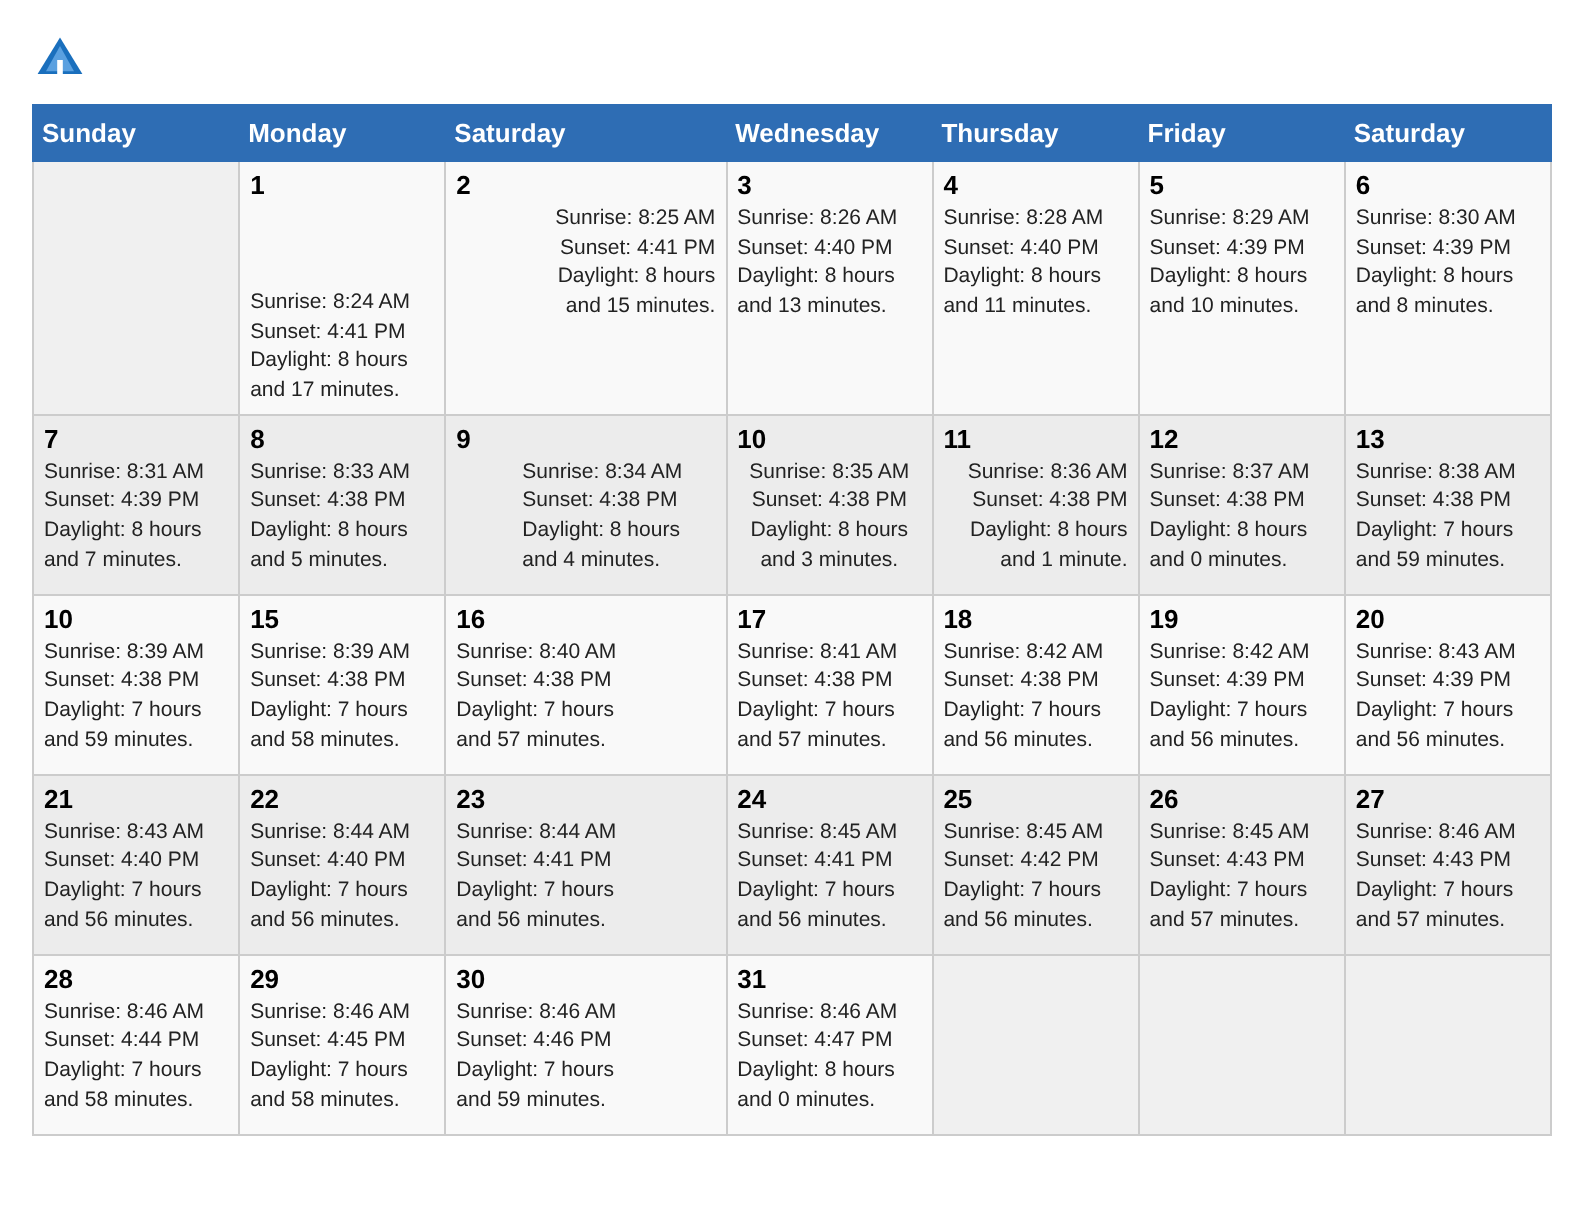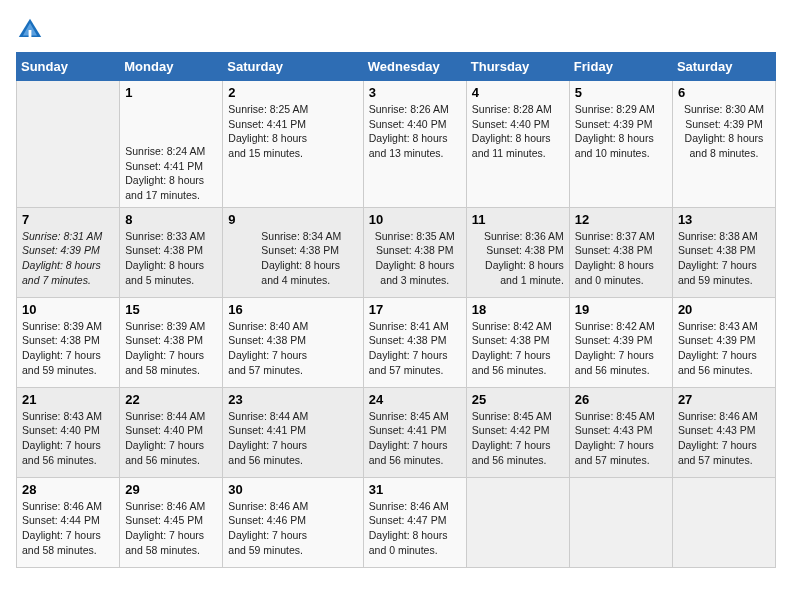--- a/index.html
+++ b/index.html
@@ -124,21 +124,21 @@
         <td class="empty-cell"></td>
         <td>
           <span class="day-number">1</span>
           <div class="cell-content" style="white-space: pre-line; margin-top: 44px;">Sunrise: 8:24 AM
 Sunset: 4:41 PM
 Daylight: 8 hours
 and 17 minutes.</div>
         </td>
         <td>
           <span class="day-number">2</span>
-          <div class="cell-content" style="white-space: pre-line;">Sunrise: 8:25 AM
+          <div class="cell-content" style="white-space: pre-line; text-align: right;">Sunrise: 8:25 AM
 Sunset: 4:41 PM
 Daylight: 8 hours
 and 15 minutes.</div>
         </td>
         <td>
           <span class="day-number">3</span>
           <div class="cell-content" style="white-space: pre-line;">Sunrise: 8:26 AM
 Sunset: 4:40 PM
 Daylight: 8 hours
 and 13 minutes.</div>
@@ -152,30 +152,30 @@
         </td>
         <td>
           <span class="day-number">5</span>
           <div class="cell-content" style="white-space: pre-line;">Sunrise: 8:29 AM
 Sunset: 4:39 PM
 Daylight: 8 hours
 and 10 minutes.</div>
         </td>
         <td>
           <span class="day-number">6</span>
-          <div class="cell-content" style="white-space: pre-line; text-align: center;">Sunrise: 8:30 AM
+          <div class="cell-content" style="white-space: pre-line;">Sunrise: 8:30 AM
 Sunset: 4:39 PM
 Daylight: 8 hours
 and 8 minutes.</div>
         </td>
       </tr>
       <tr>
         <td>
           <span class="day-number">7</span>
-          <div class="cell-content" style="white-space: pre-line; font-style: italic;">Sunrise: 8:31 AM
+          <div class="cell-content" style="white-space: pre-line;">Sunrise: 8:31 AM
 Sunset: 4:39 PM
 Daylight: 8 hours
 and 7 minutes.</div>
         </td>
         <td>
           <span class="day-number">8</span>
           <div class="cell-content" style="white-space: pre-line;">Sunrise: 8:33 AM
 Sunset: 4:38 PM
 Daylight: 8 hours
 and 5 minutes.</div>

